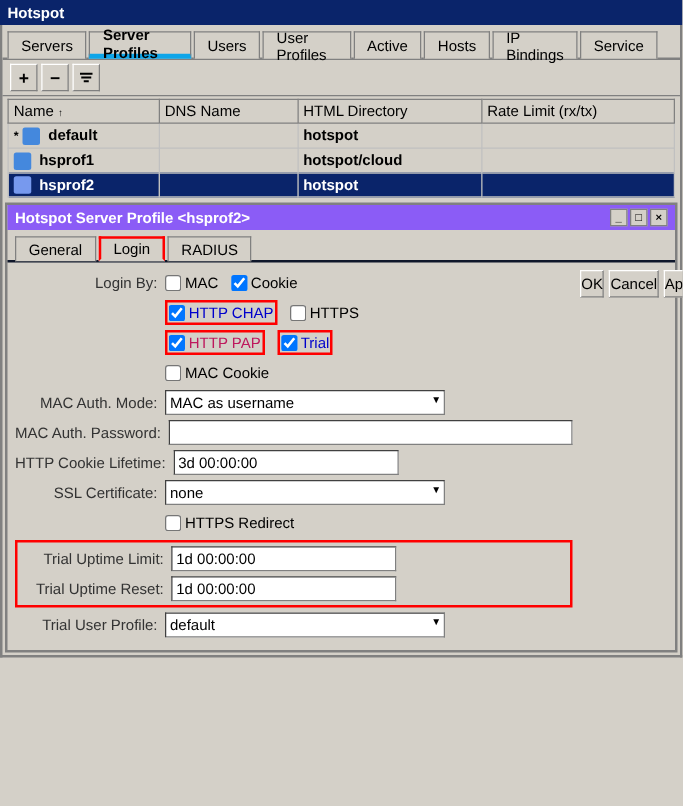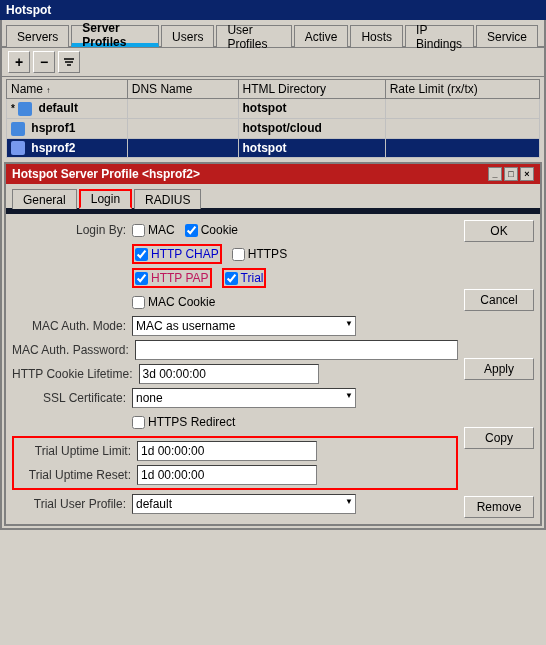--- a/index.html
+++ b/index.html
@@ -29,21 +29,21 @@
       background: #d4d0c8;
       border: 2px solid #808080;
       border-top: none;
     }
 
     
     .tab-bar {
       display: flex;
       align-items: flex-end;
       background: #d4d0c8;
-      padding: 4px 4px 0 4px;
+      padding: 4px 16px 0 4px;
       border-bottom: 2px solid #808080;
     }
 
     .tab {
       padding: 3px 10px;
       border: 1px solid #808080;
       border-bottom: none;
       background: #d4d0c8;
       cursor: pointer;
       font-size: 12px;
@@ -130,21 +130,21 @@
     }
 
     
     .dialog {
       background: #d4d0c8;
       border: 2px solid #808080;
       margin: 2px;
     }
 
     .dialog-title {
-      background: #b91c1c;
+      background: #8b5cf6;
       color: white;
       padding: 3px 6px;
       font-size: 12px;
       font-weight: bold;
       display: flex;
       align-items: flex-start;
       justify-content: space-between;
       height: 20px;
     }
 
@@ -164,21 +164,21 @@
       justify-content: center;
       cursor: pointer;
       color: black;
     }
 
     
     .dialog-tab-bar {
       display: flex;
       align-items: flex-end;
       padding: 4px 6px 0 6px;
-      border-bottom: 6px solid #0f172a;
+      border-bottom: 2px solid #0f172a;
     }
 
     .dialog-tab {
       padding: 2px 10px;
       border: 1px solid #808080;
       border-bottom: none;
       background: #d4d0c8;
       cursor: pointer;
       font-size: 12px;
       margin-right: 2px;
@@ -203,24 +203,23 @@
       padding: 6px;
       gap: 6px;
     }
 
     .dialog-main {
       flex: 1;
     }
 
     .dialog-buttons {
       display: flex;
-      flex-direction: column;
+      flex-direction: row;
       gap: 4px;
       width: 70px;
-      justify-content: space-between;
     }
 
     .action-btn {
       width: 70px;
       height: 22px;
       background: #d4d0c8;
       border: 1px solid #808080;
       border-top-color: #ffffff;
       border-left-color: #ffffff;
       cursor: pointer;

